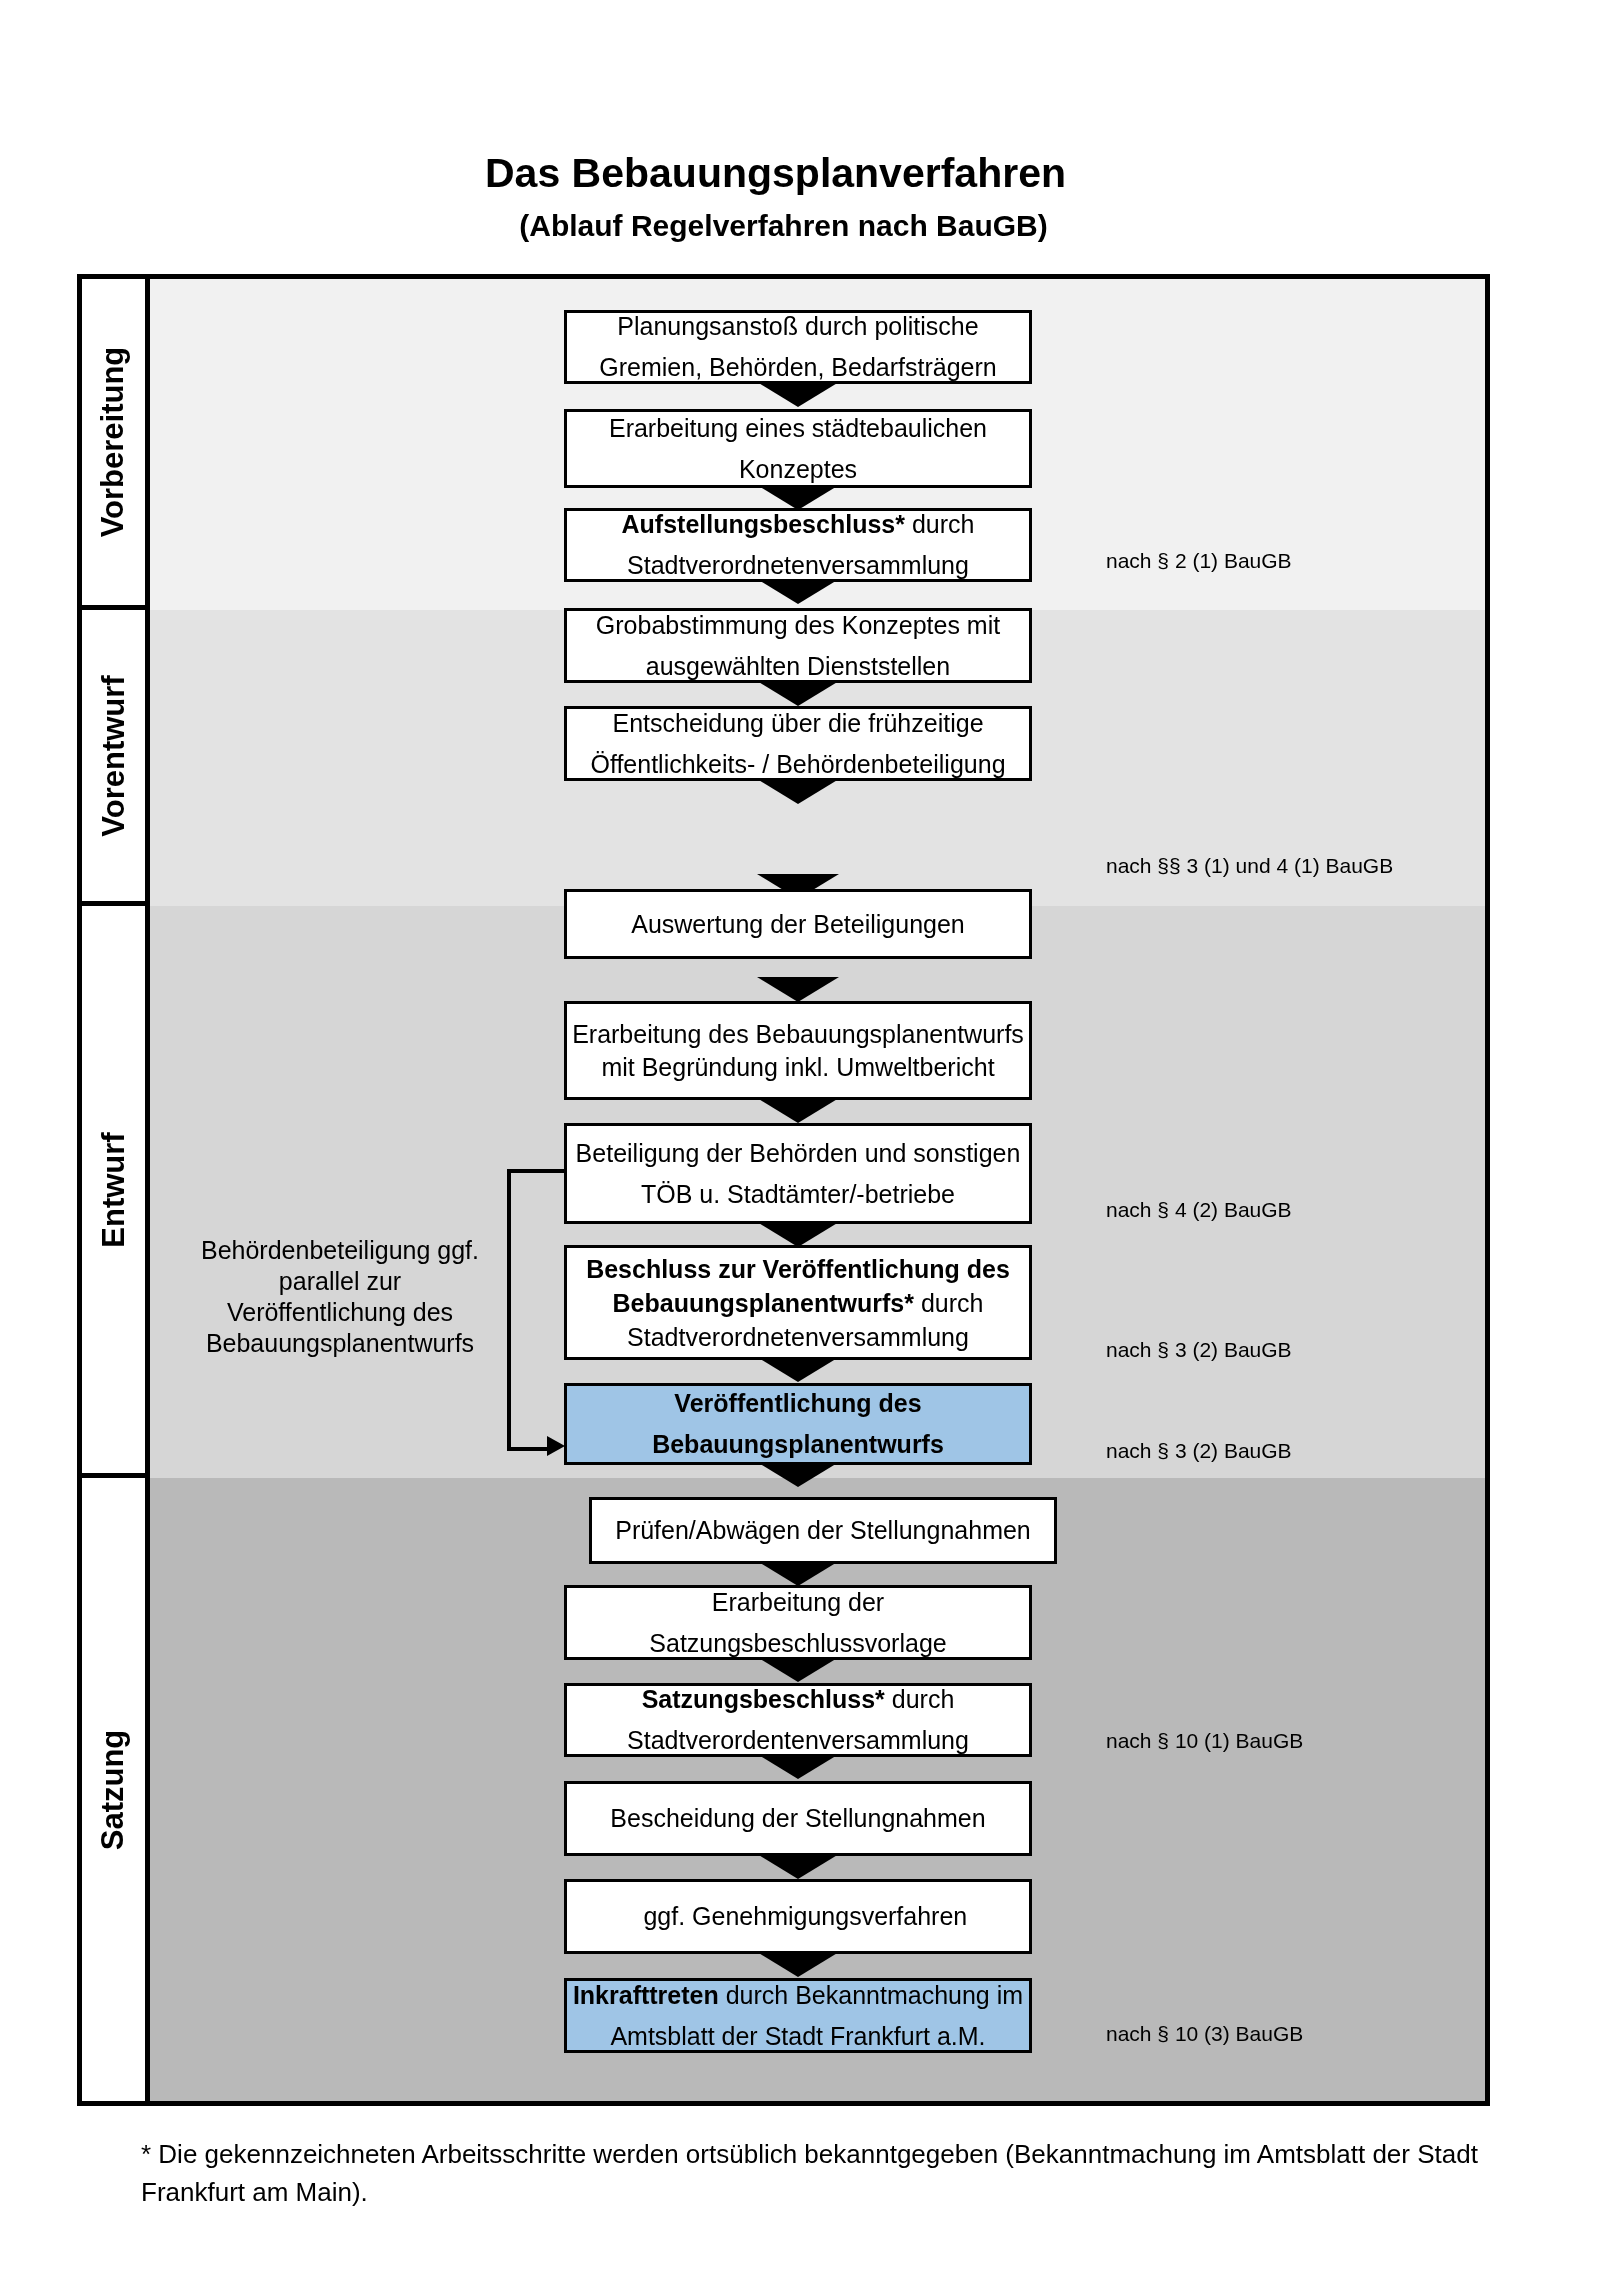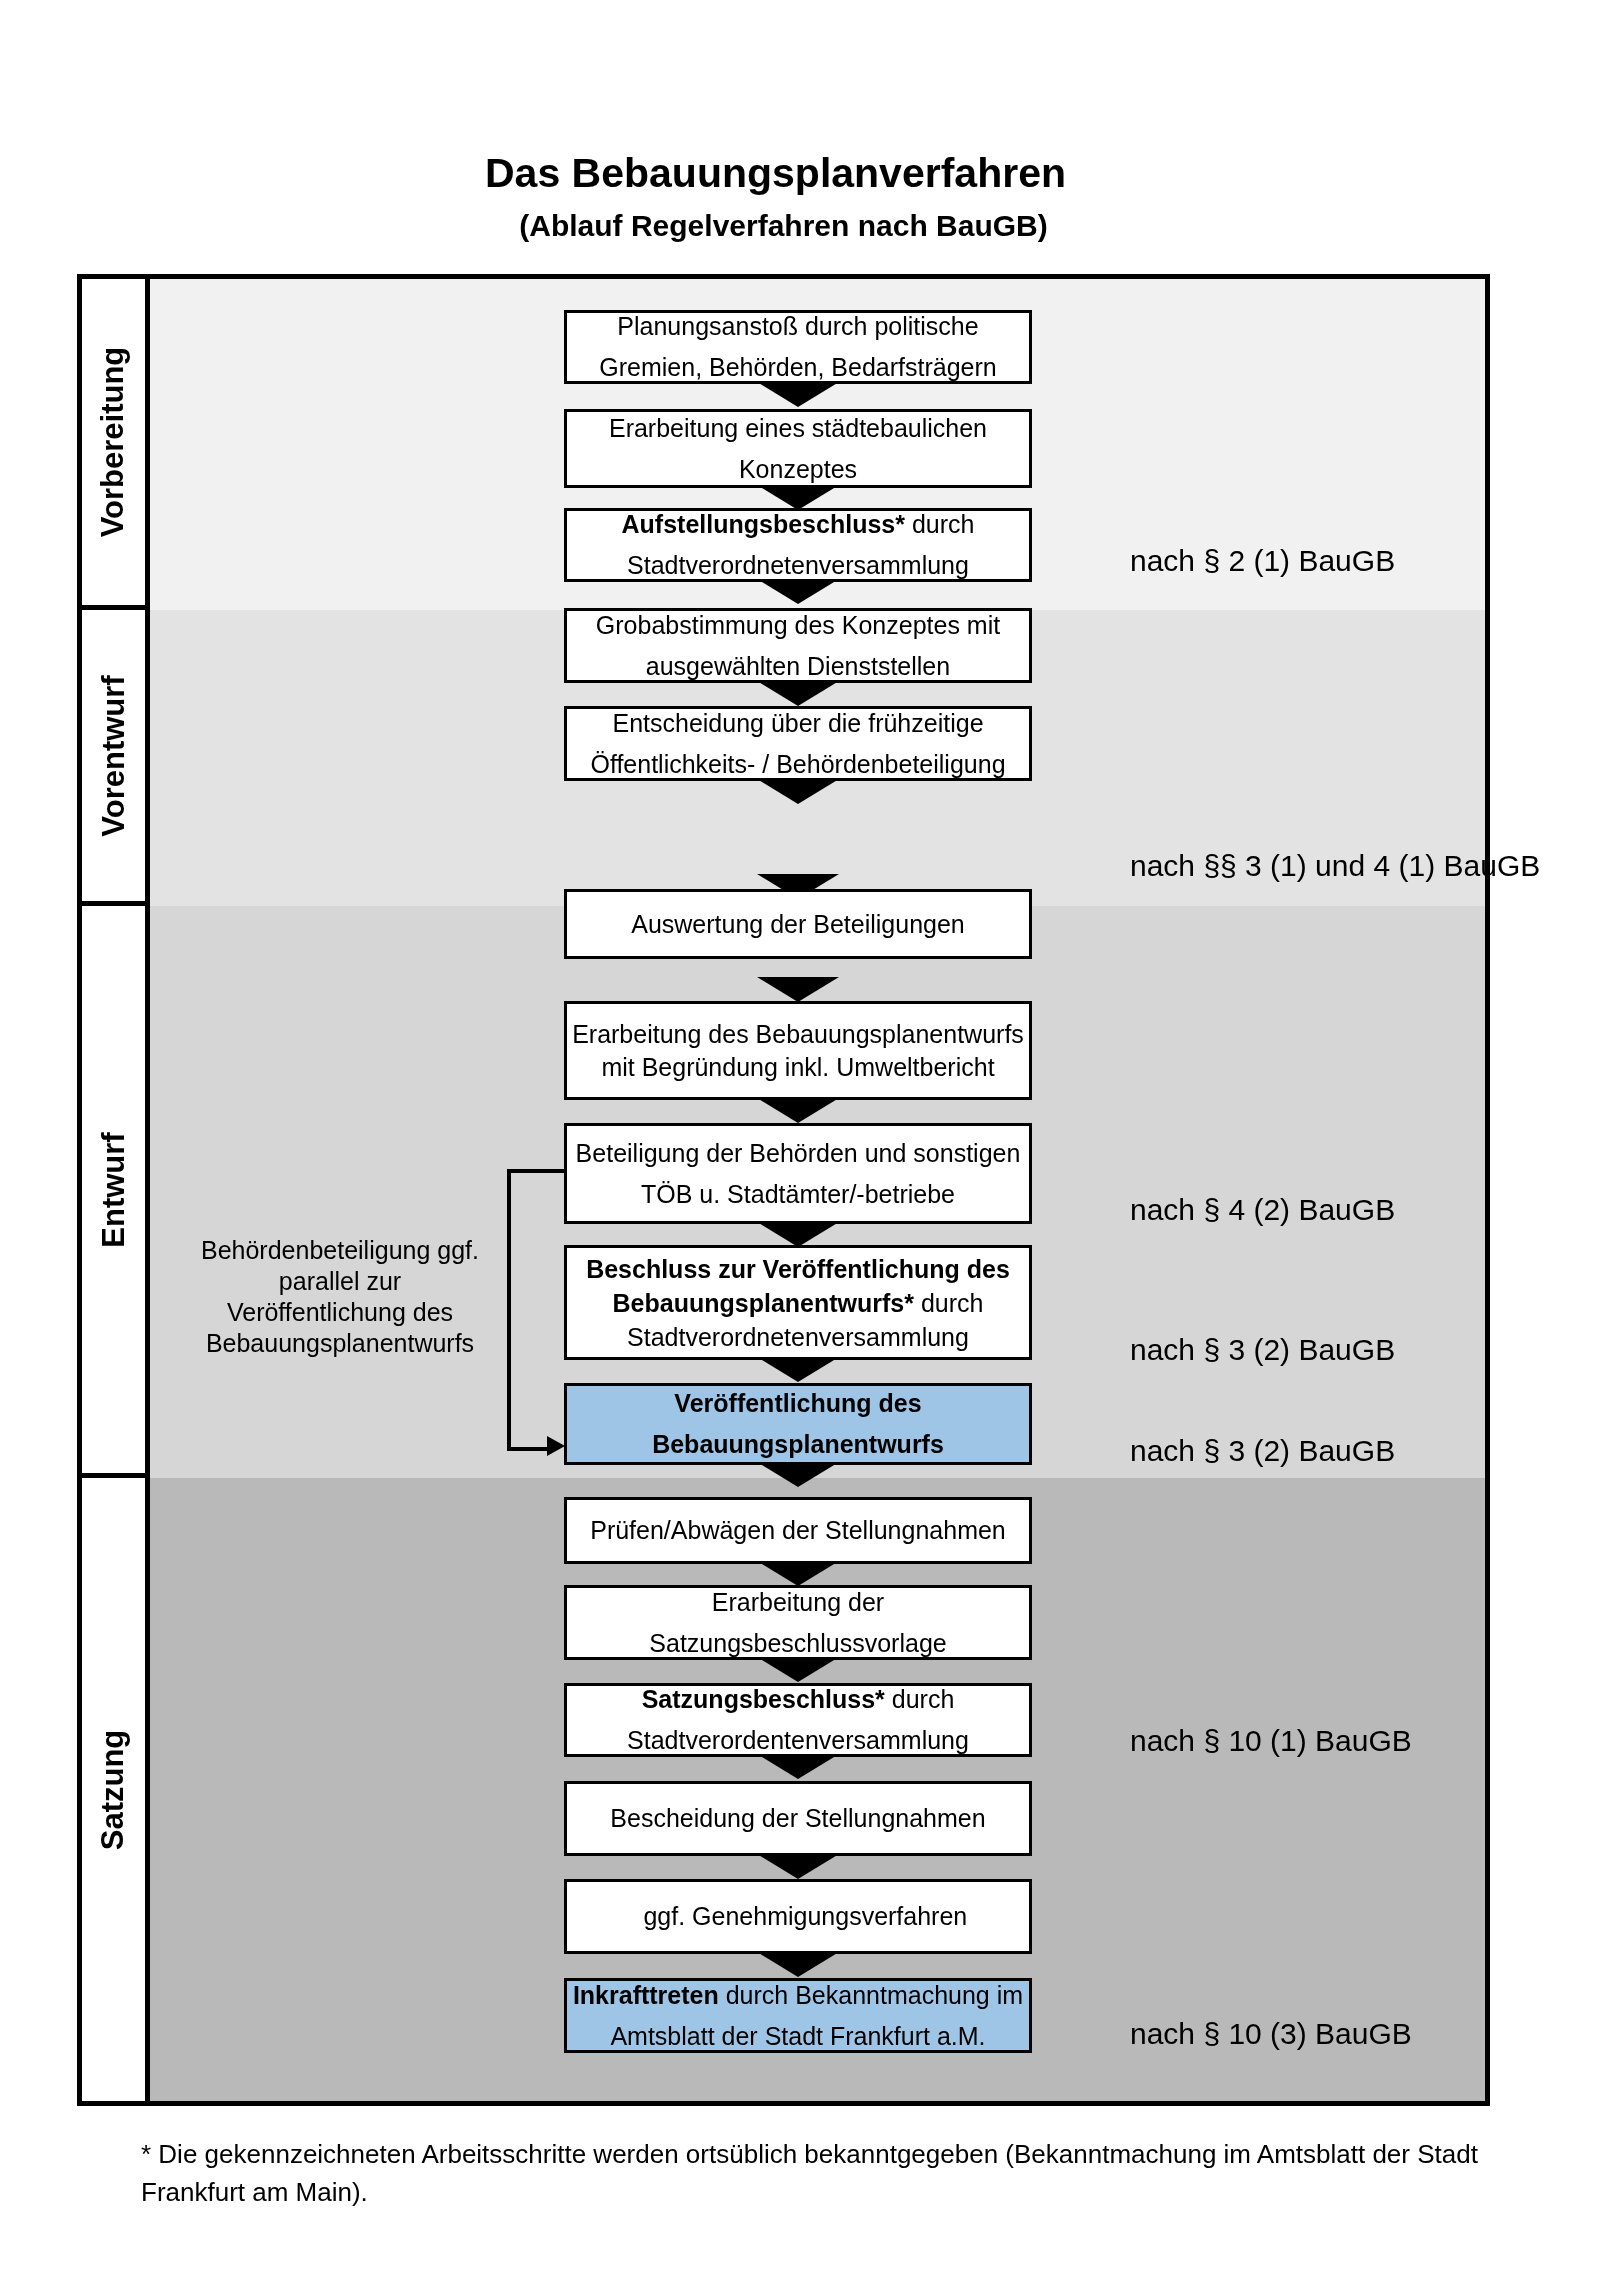--- a/index.html
+++ b/index.html
@@ -22,21 +22,21 @@
   .strip{width:100%;}
   .layer{position:absolute;left:0;top:0;width:1403px;height:1822px;}
   .fbox{position:absolute;left:482px;width:468px;box-sizing:border-box;
     border:3.9px solid #000;background:#fff;display:flex;align-items:center;
     justify-content:center;text-align:center;font-size:25px;line-height:41px;padding:0 1.3px;}
   .fbox.blue{background:#9fc5e6;font-weight:bold;}
   .fbox .bold{font-weight:bold;}
   .arrow-down{position:absolute;left:675px;width:0;height:0;
     border-left:41px solid transparent;border-right:41px solid transparent;
     border-top:25px solid #000;}
-  .annot{position:absolute;left:1048px;font-size:30px;line-height:29px;white-space:nowrap;}
+  .annot{position:absolute;left:1024px;font-size:21px;line-height:29px;white-space:nowrap;}
   .sidenote{position:absolute;left:114px;top:956px;width:288px;text-align:center;
     font-size:25px;line-height:31px;}
   .connector{position:absolute;background:#000;}
   .arrow-right{position:absolute;left:465px;top:1157px;width:0;height:0;
     border-top:10.5px solid transparent;border-bottom:10.5px solid transparent;
     border-left:18.3px solid #000;}
   .footnote{position:absolute;left:141px;top:2135px;width:1388px;
     font-size:26px;line-height:38px;}
 </style>
 </head>
@@ -116,21 +116,21 @@
     <div class="fbox" style="top:966px;height:115px;line-height:34px;">
       <div><span class="bold">Beschluss zur Veröffentlichung des Bebauungsplanentwurfs*</span><span> durch Stadtverordnetenversammlung</span></div>
     </div>
     <div class="arrow-down" style="top:1078px;"></div>
 
     <div class="fbox blue" style="top:1104px;height:82px;">
       <div><span>Veröffentlichung des Bebauungsplanentwurfs</span></div>
     </div>
     <div class="arrow-down" style="top:1183px;"></div>
 
-    <div class="fbox" style="top:1218px;height:67px;">
+    <div class="fbox" style="top:1218px;height:67px;margin-left:25px;">
       <div><span>Prüfen/Abwägen der Stellungnahmen</span></div>
     </div>
     <div class="arrow-down" style="top:1282px;"></div>
 
     <div class="fbox" style="top:1306px;height:75px;">
       <div><span>Erarbeitung der Satzungsbeschlussvorlage</span></div>
     </div>
     <div class="arrow-down" style="top:1378px;"></div>
 
     <div class="fbox" style="top:1404px;height:74px;">

